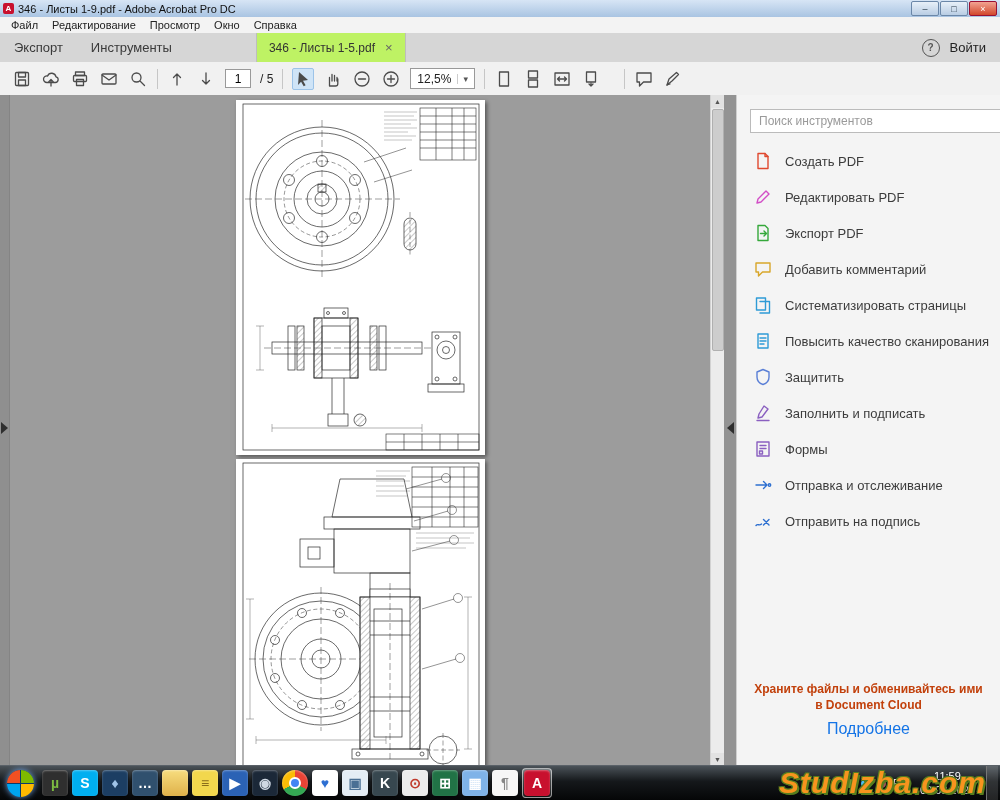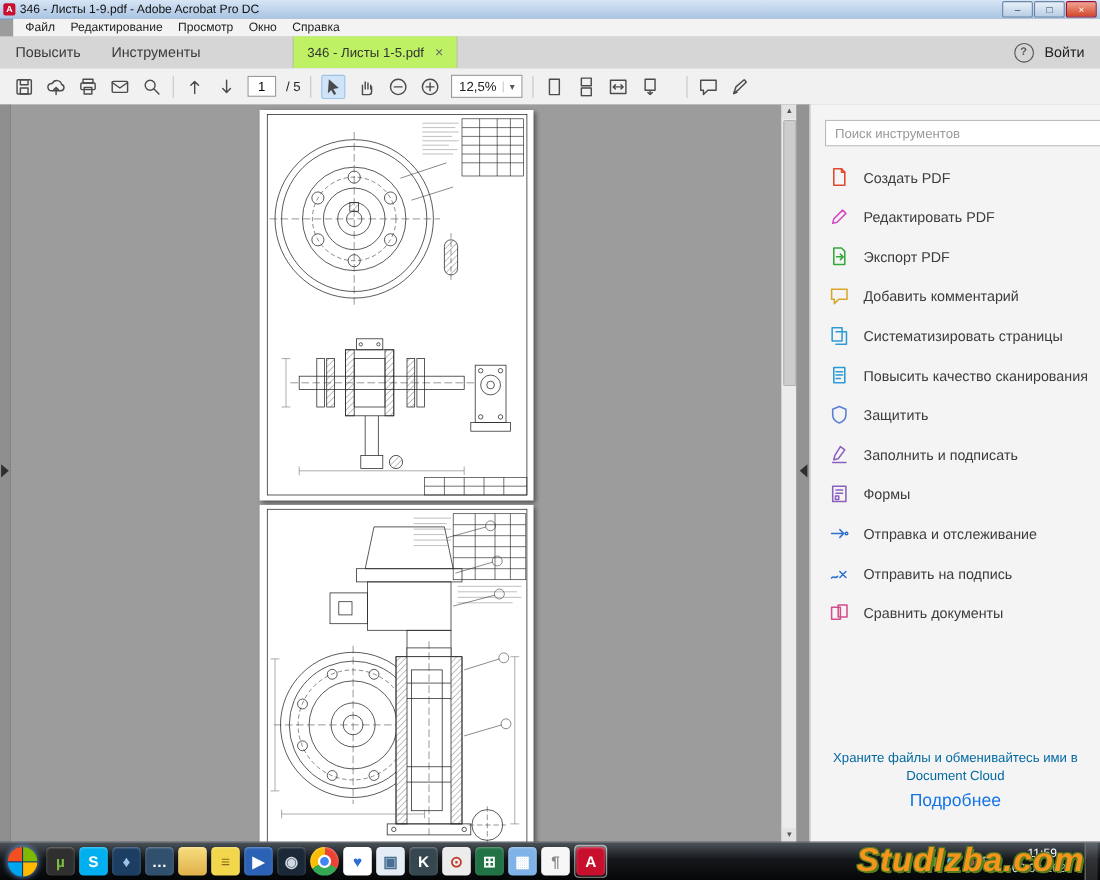--- a/index.html
+++ b/index.html
@@ -9,21 +9,21 @@
   #titlebar{position:absolute;top:0;left:0;right:0;height:17px;
     background:linear-gradient(#d7e5f5,#a9c4e2);border-bottom:1px solid #7a9cc4;
     display:flex;align-items:center;padding:0 3px;font-size:11px;color:#111;}
   .app-ico{width:11px;height:11px;background:#c8102e;border-radius:2px;margin-right:4px;
     display:inline-flex;align-items:center;justify-content:center;color:#fff;font-size:8px;font-weight:bold;}
   #win-buttons{margin-left:auto;display:flex;}
   .winbtn{width:26px;height:13px;display:flex;align-items:center;justify-content:center;
     font-size:9px;border:1px solid #6b87a8;background:linear-gradient(#e8f0f8,#b9cde4);color:#234;margin-left:1px;border-radius:2px;}
   .winbtn.close{background:linear-gradient(#f2a392,#d1472b);color:#fff;border-color:#913;}
   
-  #menubar{position:absolute;top:17px;left:12px;right:0;height:16px;background:#f3f3f3;
+  #menubar{position:absolute;top:17px;left:0;right:0;height:16px;background:#f3f3f3;
     border-bottom:1px solid #dcdcdc;display:flex;align-items:center;font-size:11px;padding-left:4px;}
   .menu-item{padding:0 7px;height:100%;display:flex;align-items:center;cursor:default;}
   
   #tabbar{position:absolute;top:33px;left:0;right:0;height:29px;background:#d6d6d6;
     display:flex;align-items:stretch;font-size:13px;}
   .nav-tab{display:flex;align-items:center;padding:0 14px;color:#3a3a3a;}
   #doc-tab{display:flex;align-items:center;gap:10px;padding:0 12px;background:#bef264;
     border-left:1px solid #bdbdbd;border-right:1px solid #bdbdbd;margin-left:70px;font-size:12px;color:#333;}
   #doc-tab .close-x{color:#666;font-size:13px;}
   #tabbar-right{margin-left:auto;display:flex;align-items:center;gap:10px;padding-right:14px;}
@@ -61,21 +61,21 @@
   #right-strip{position:absolute;left:724px;top:0;bottom:0;width:13px;background:#939393;}
   
   #tools-panel{position:absolute;right:0;top:0;bottom:0;width:263px;background:#f4f4f4;border-left:1px solid #cfcfcf;}
   #tool-search{display:block;width:233px;margin:14px 13px 10px;height:22px;border:1px solid #bbb;
     background:#fff;font-size:12px;padding:0 8px;font-family:"Liberation Sans",sans-serif;color:#333;}
   #tool-search::placeholder{color:#9a9a9a;}
   .tool-item{display:flex;align-items:center;gap:13px;height:36px;padding-left:16px;font-size:13px;color:#3c3c3c;cursor:default;}
   .tool-ico{width:19px;height:19px;flex:0 0 auto;display:flex;align-items:center;justify-content:center;}
   .tool-ico svg{stroke:currentColor;fill:none;stroke-width:1.4;stroke-linecap:round;stroke-linejoin:round;}
   .panel-footer{position:absolute;left:12px;right:12px;bottom:28px;text-align:center;}
-  .panel-footer .line{font-size:12px;font-weight:normal;color:#0369a1;line-height:1.35;}
+  .panel-footer .line{font-size:12px;font-weight:bold;color:#c2410c;line-height:1.35;}
   .panel-footer a{display:inline-block;margin-top:7px;font-size:16px;color:#1474e6;text-decoration:none;}
   
   #taskbar{position:absolute;left:0;right:0;bottom:0;height:34px;
     background:linear-gradient(#4a5258,#15181b 45%,#050607);border-top:1px solid #5a6168;
     display:flex;align-items:center;gap:4px;padding-left:3px;}
   #start-orb{width:27px;height:27px;border-radius:50%;overflow:hidden;display:grid;
     grid-template-columns:1fr 1fr;grid-template-rows:1fr 1fr;gap:1px;background:#0a3a6b;
     box-shadow:0 0 6px rgba(120,180,255,.9);flex:0 0 auto;margin:0 4px;}
   #start-orb i{display:block;}
   .tb-ico{width:26px;height:26px;border-radius:4px;display:flex;align-items:center;justify-content:center;
@@ -114,21 +114,21 @@
 
 <div id="menubar">
   <span class="menu-item">Файл</span>
   <span class="menu-item">Редактирование</span>
   <span class="menu-item">Просмотр</span>
   <span class="menu-item">Окно</span>
   <span class="menu-item">Справка</span>
 </div>
 
 <div id="tabbar">
-  <span class="nav-tab">Повысить</span>
+  <span class="nav-tab">Экспорт</span>
   <span class="nav-tab">Инструменты</span>
   <span id="doc-tab">
     <span>346 - Листы 1-5.pdf</span>
     <span class="close-x">×</span>
   </span>
   <span id="tabbar-right">
     <span class="help-circle">?</span>
     <span>Войти</span>
   </span>
 </div>
@@ -556,29 +556,20 @@
     </div>
     <div class="tool-item">
       <span class="tool-ico" style="color: rgb(45, 111, 208);">
           <svg width="18" height="18" viewBox="0 0 18 18">
             <path d="M2 13.5c2-2.5 3 1 5.5-1.5"></path>
             <path d="M9.5 7.5l5.5 5.5m0-5.5L9.5 13"></path>
           </svg>
         </span>
       <span>Отправить на подпись</span>
     </div>
-    <div class="tool-item">
-      <span class="tool-ico" style="color: rgb(210, 78, 142);">
-          <svg width="18" height="18" viewBox="0 0 18 18">
-            <rect x="2" y="4" width="8" height="11"></rect>
-            <rect x="8" y="2" width="8" height="11"></rect>
-          </svg>
-        </span>
-      <span>Сравнить документы</span>
-    </div>
 
     <div class="panel-footer">
       <div class="line">Храните файлы и обменивайтесь ими в Document Cloud</div>
       <a href="#">Подробнее</a>
     </div>
   </div>
 </div>
 
 <div id="taskbar">
   <span id="start-orb">

